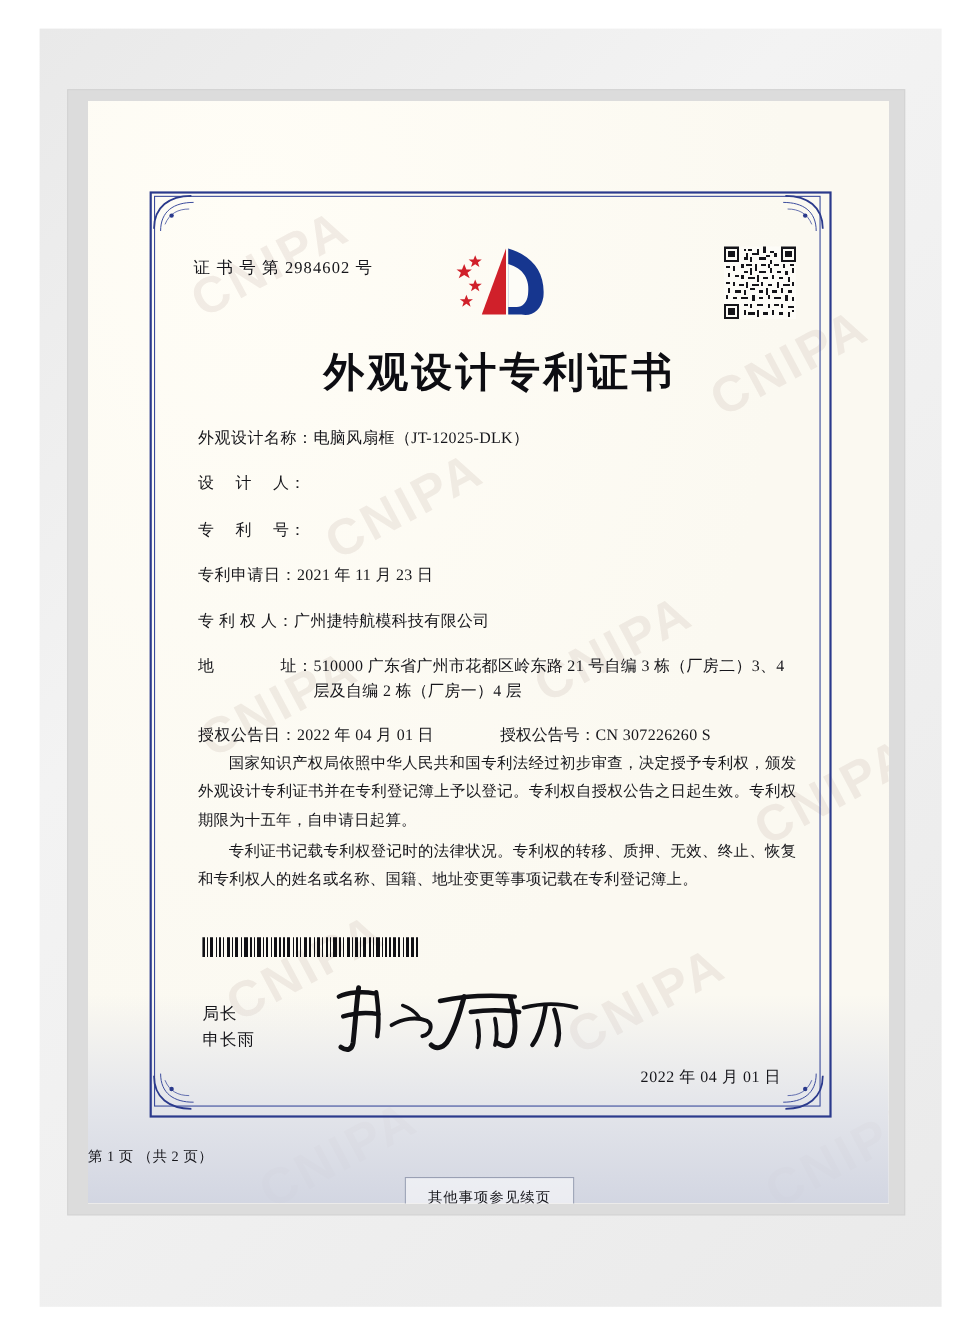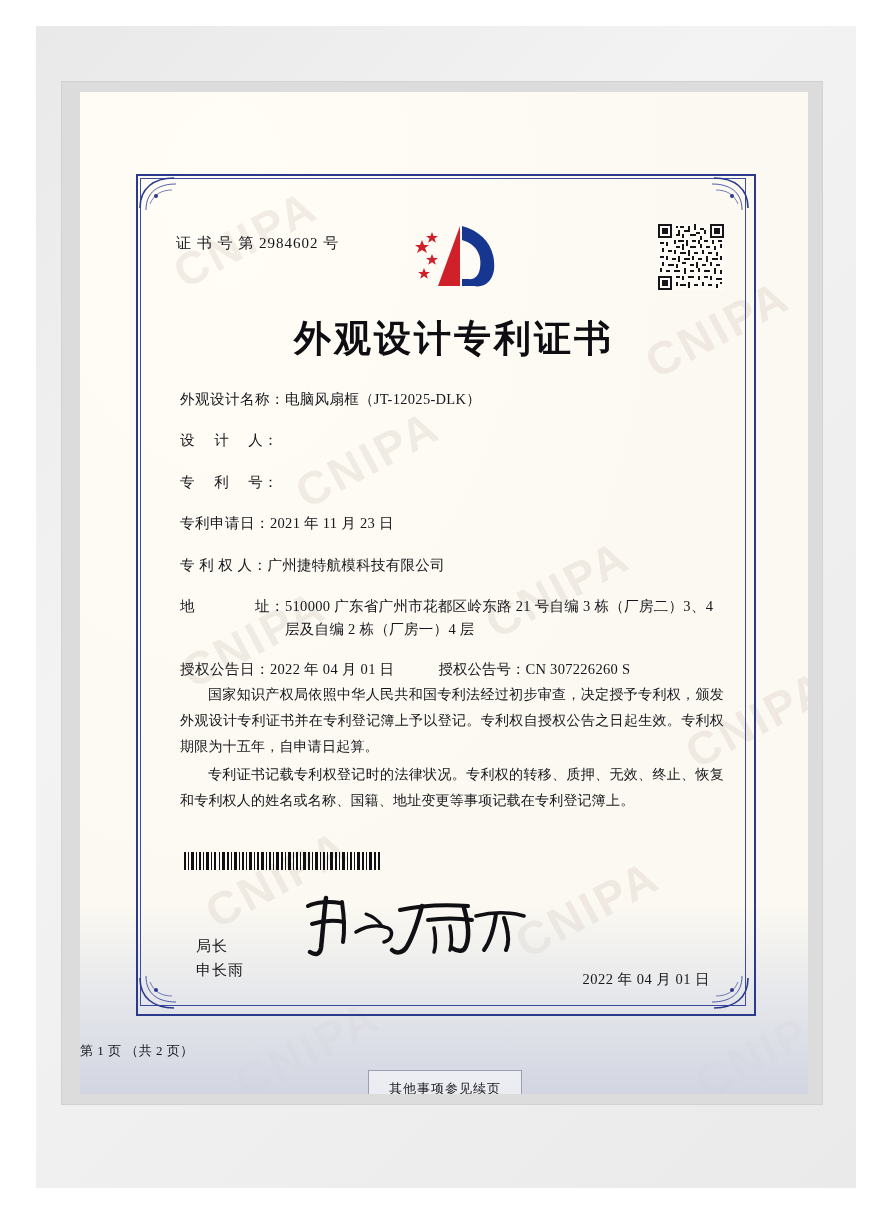--- a/index.html
+++ b/index.html
@@ -147,21 +147,21 @@
     white-space: pre;
     letter-spacing: 0.5px;
   }
   .field-value {
     flex: 1 1 auto;
     letter-spacing: 0.3px;
   }
   .field-row.two-col .field-value { flex: 0 0 auto; }
   .field-label2 {
     flex: 0 0 auto;
-    margin-left: 44px;
+    margin-left: 60px;
     white-space: pre;
   }
 
   
   .paragraphs {
     position: absolute;
     left: 100px; top: 590px;
     width: 544px;
     font-size: 14px;
     line-height: 1.85;
@@ -177,26 +177,25 @@
   
   .barcode {
     position: absolute;
     left: 104px; top: 760px;
     width: 196px; height: 18px;
   }
 
   
   .sig-label {
     position: absolute;
-    left: 116px; top: 818px;
+    left: 104px; top: 818px;
     font-size: 15px;
     line-height: 1.6;
     color: #16161b;
     letter-spacing: 1px;
-    margin-top: 24px;
   }
   .sig-mark {
     position: absolute;
     left: 216px; top: 798px;
     width: 240px; height: 70px;
   }
   .sig-date {
     position: absolute;
     left: 380px; top: 878px;
     width: 250px;

